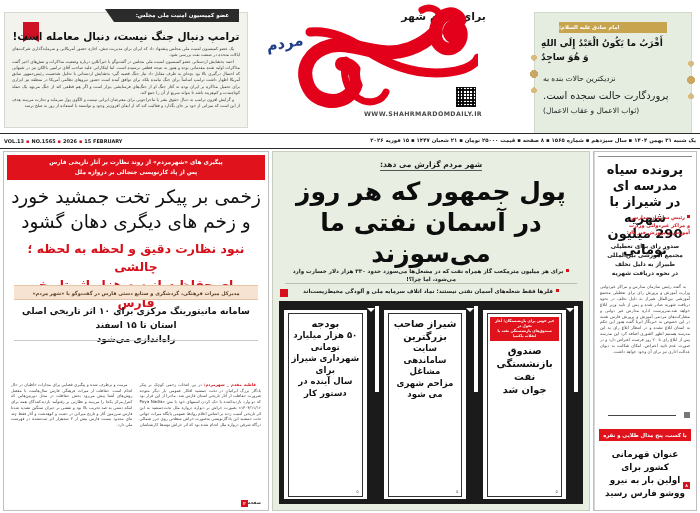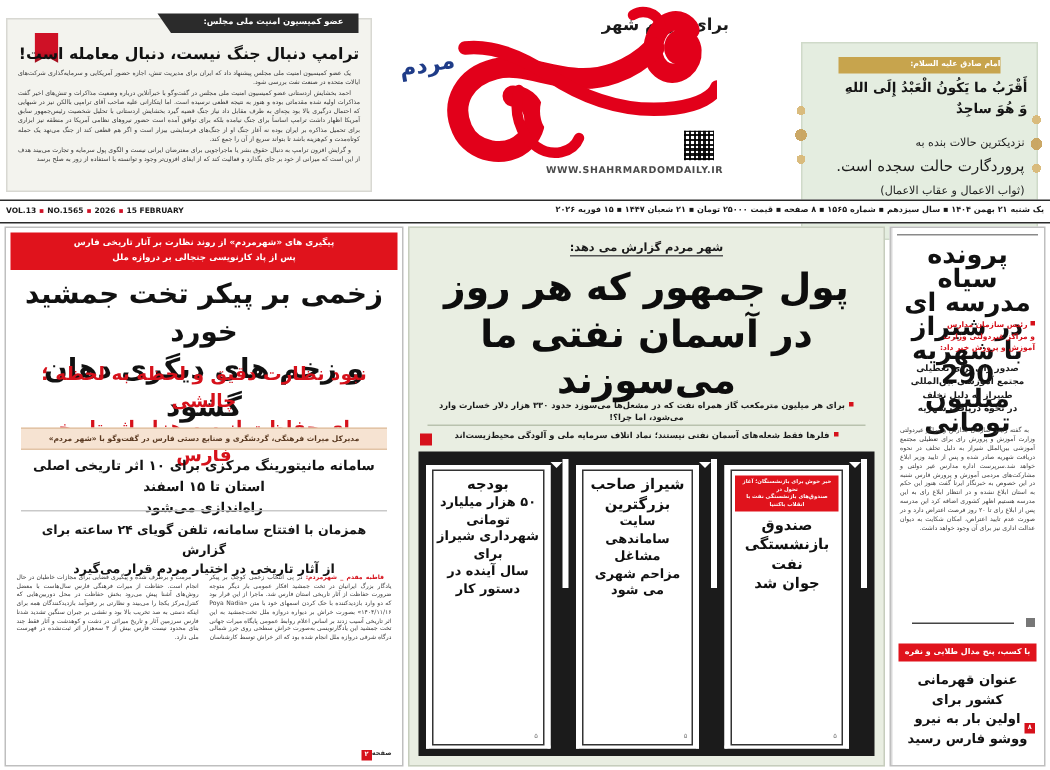--- a/index.html
+++ b/index.html
@@ -68,22 +68,22 @@
     position: absolute; left: 205px; top: 86px; width: 22px; height: 22px;
     background:
       repeating-linear-gradient(90deg, #1a1a1a 0 1.6px, #fff 1.6px 3.2px),
       repeating-linear-gradient(0deg, #1a1a1a 0 1.6px, #fff 1.6px 3.2px);
     background-blend-mode: multiply;
     border: 1px solid #fff;
   }
 
   
   .hadith {
-    position: absolute; left: 534px; top: 28px; width: 158px; height: 132px;
-    background: #e4ede0; border: 1px solid #cfdac9; text-align: right;
+    position: absolute; left: 534px; top: 12px; width: 158px; height: 132px;
+    background: #e4ede0; border: 1px solid #cfdac9; text-align: left;
   }
   .hadith-title {
     position: absolute; right: 24px; left: 24px; top: 9px; height: 11px;
     background: #c7a44d; color: #fff;
     font-size: 5.2px; line-height: 11px; font-weight: bold;
   }
   .hadith-ar1 {
     position: absolute; right: 6px; left: 6px; top: 25px;
     font-size: 9px; font-weight: bold; color: #141414;
   }
@@ -132,21 +132,21 @@
   }
   .lc-redbar {
     position: absolute; left: 3px; right: 3px; top: 3px; height: 25px;
     background: #e0131c; color: #fff; text-align: center;
     font-size: 5.8px; line-height: 9.5px; font-weight: bold;
     padding-top: 3px;
   }
   .lc-head {
     position: absolute; left: 4px; right: 4px; top: 32px;
     text-align: center; color: #111;
-    font-size: 18.5px; font-weight: bold; line-height: 25px;
+    font-size: 18.5px; font-weight: normal; line-height: 25px;
     letter-spacing: -0.5px;
   }
   .lc-subhead {
     position: absolute; left: 6px; right: 6px; top: 88px;
     text-align: center; color: #d6111b;
     font-size: 12.4px; font-weight: bold; line-height: 18px;
     letter-spacing: -0.2px;
   }
   .lc-source {
     position: absolute; left: 10px; right: 10px; top: 133px; height: 15px;
@@ -268,21 +268,21 @@
 
   
   .col-right {
     position: absolute; left: 593px; top: 0; width: 104px; height: 360px;
     background: #fff; border: 1px solid #bfbfbf;
   }
   .rc-rule-top { position: absolute; left: 4px; right: 4px; top: 4px; height: 1px; background: #8a8a8a; }
   .rc-head {
     position: absolute; left: 5px; right: 5px; top: 10px;
     text-align: center; color: #111;
-    font-size: 17px; font-weight: bold; line-height: 16px;
+    font-size: 13px; font-weight: bold; line-height: 16px;
     letter-spacing: -0.3px;
   }
   .rc-src {
     position: absolute; left: 6px; right: 6px; top: 62px;
     text-align: right; color: #d6111b;
     font-size: 5px; line-height: 7.5px; font-weight: 600;
   }
   .rc-src .dot {
     display: inline-block; width: 3px; height: 3px; background: #d6111b;
     margin-left: 2px; vertical-align: 1px;
@@ -389,24 +389,20 @@
       <div class="lc-subhead">
         <div>نبود نظارت دقیق و لحظه به لحظه ؛ چالشی</div>
         <div>برای حفاظت از سه هزار اثر تاریخی فارس</div>
       </div>
       <div class="lc-source">مدیرکل میراث فرهنگی، گردشگری و صنایع دستی فارس در گفت‌وگو با «شهر مردم»</div>
       <div class="lc-sub2">
         <div>سامانه مانیتورینگ مرکزی برای ۱۰ اثر تاریخی اصلی استان تا ۱۵ اسفند</div>
         <div>راه‌اندازی می‌شود</div>
       </div>
       <div class="lc-rule"></div>
-      <div class="lc-sub3">
-        <div>همزمان با افتتاح سامانه، تلفن گویای ۲۴ ساعته برای گزارش</div>
-        <div>از آثار تاریخی در اختیار مردم قرار می‌گیرد</div>
-      </div>
       <div class="lc-cols">
         <div class="lc-col">
           <p><span class="redlead">قاطبه مقدم _ شهرمردم:</span>
              <span>در پی انتخاب زخمی کوچک بر پیکر یادگار بزرگ ایرانیان در تخت جمشید افکار عمومی بار دیگر متوجه ضرورت حفاظت از آثار تاریخی استان فارس شد. ماجرا از این قرار بود که دو وارد بازدیدکننده با حک کردن اسمهای خود با متن «Poya Nadia ۱۴۰۴/۱۱/۱۶» بصورت خراش بر دیواره دروازه ملل تخت‌جمشید به این اثر تاریخی آسیب زدند بر اساس اعلام روابط عمومی پایگاه میراث جهانی تخت جمشید این یادگارنویسی به‌صورت خراش سطحی روی جرز شمالی درگاه شرقی دروازه ملل انجام شده بود که اثر خراش توسط کارشناسان</span></p>
         </div>
         <div class="lc-col">
           <p>مرمت و برطرف شده و پیگیری قضایی برای مجازات خاطیان در حال انجام است. حفاظت از میراث فرهنگی فارس سال‌هاست با معضل روش‌های آشنا پیش می‌رود بخش حفاظت در محل دوربین‌هایی که کنترل‌مرکز یکجا را می‌بیند و نظارتی بر رفتوآمد بازدیدکنندگان همه برای اینکه دستی به صد تخریب بالا بود و نقشی بر جبران سنگین تشدید شدنا فارس سرزمین آثار و تاریخ میراثی در دشت و کوهدشت و آثار فقط چند بنای محدود نیست فارس بیش از ۳ سه‌هزار اثر ثبت‌نشده در فهرست ملی دارد.</p>
         </div>
       </div>
       <div class="page-tag">

